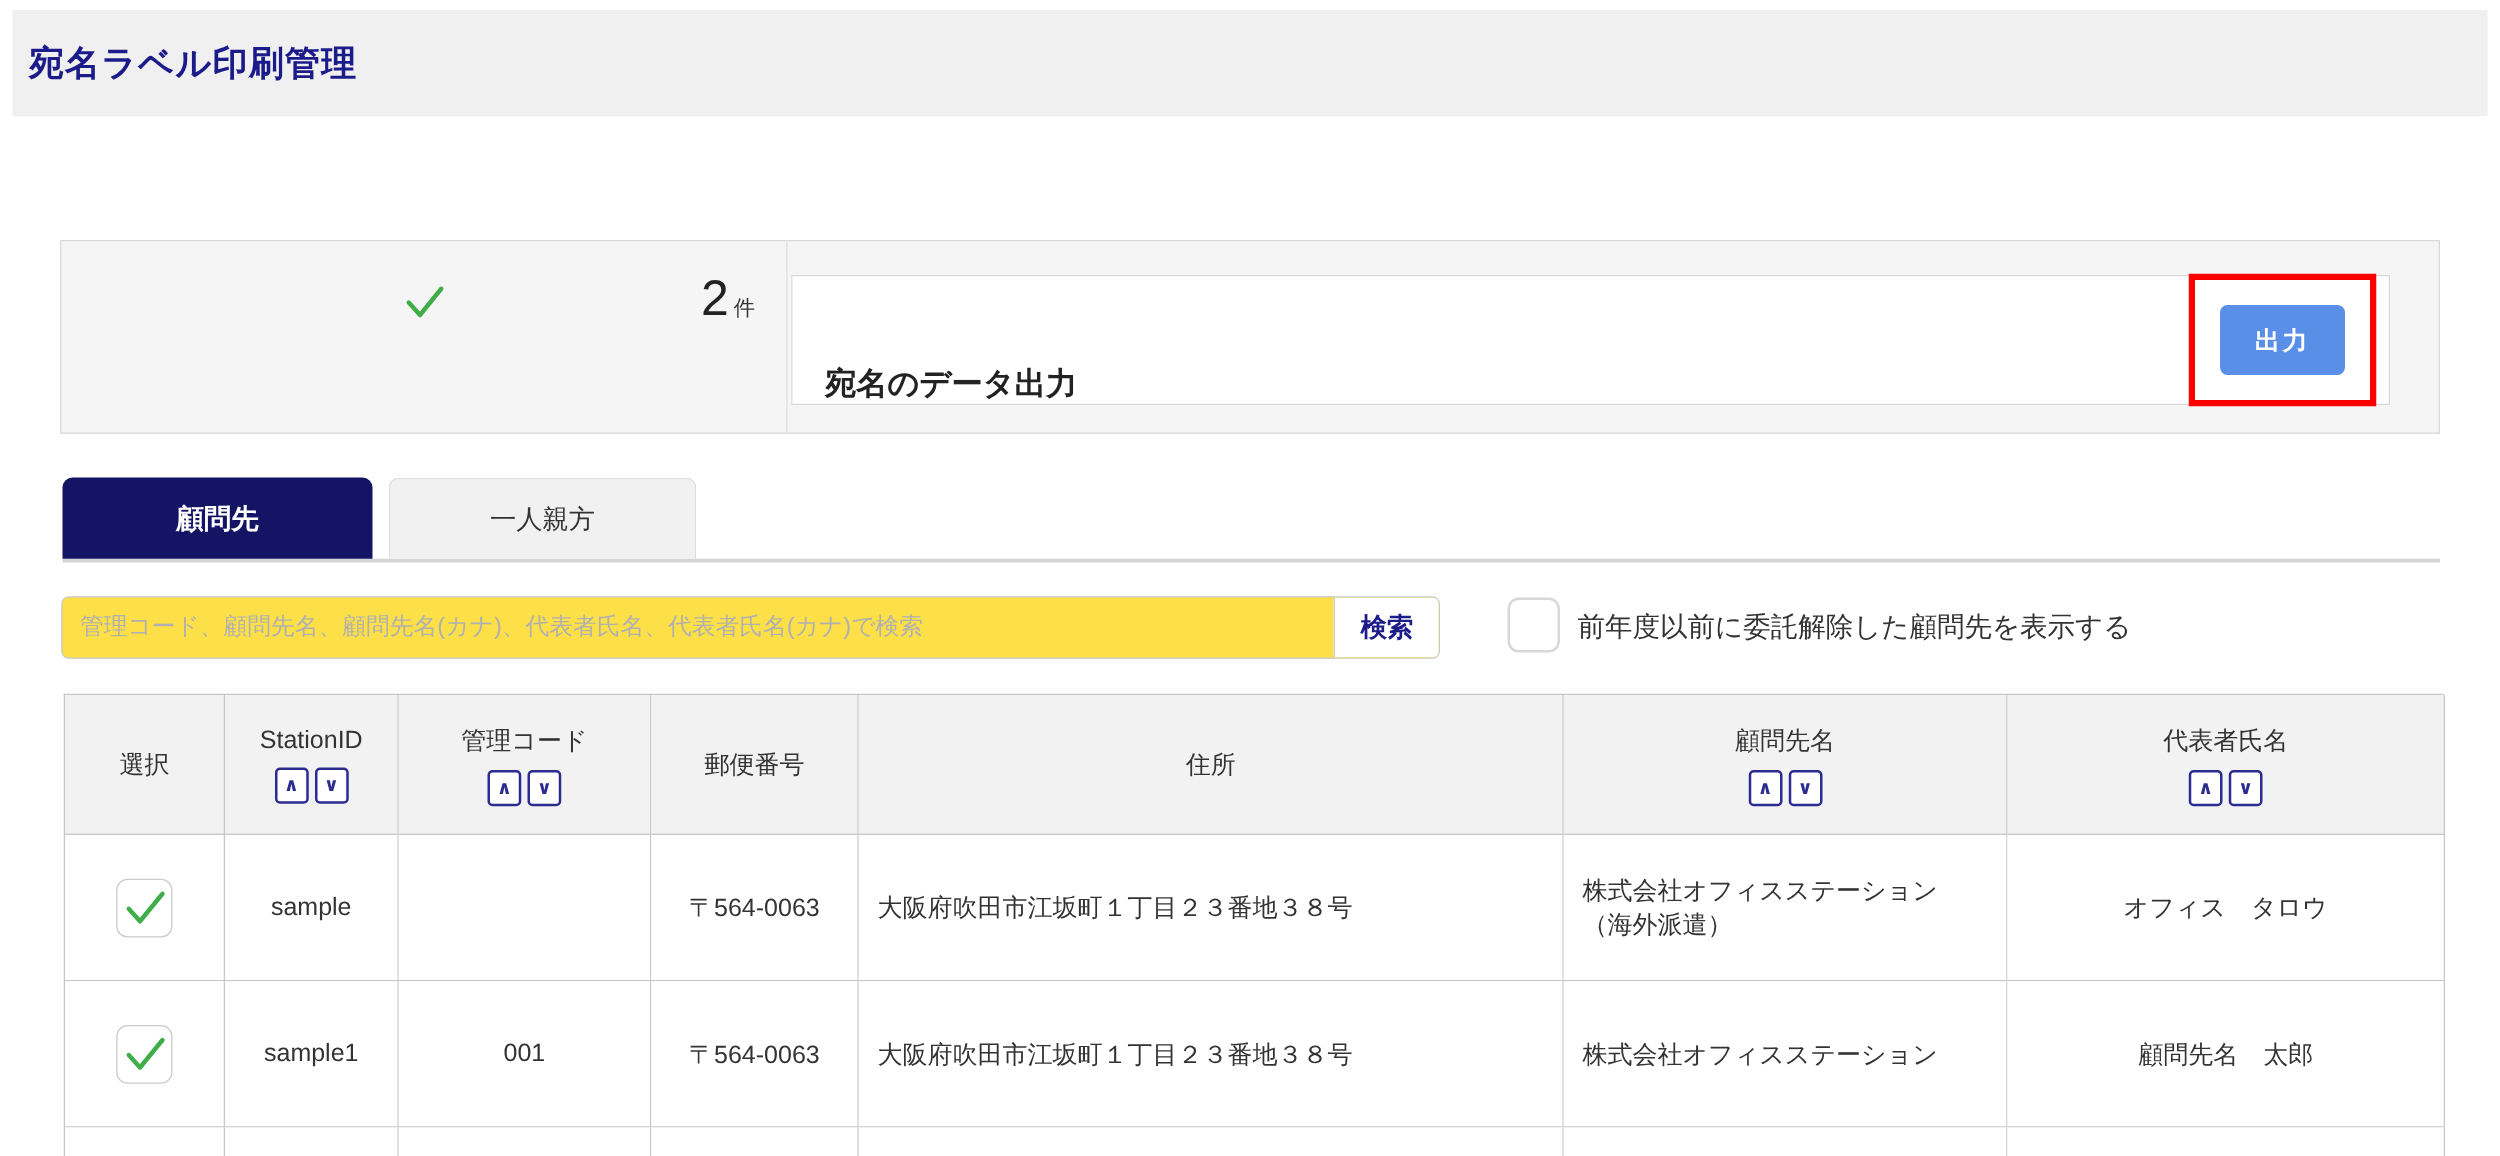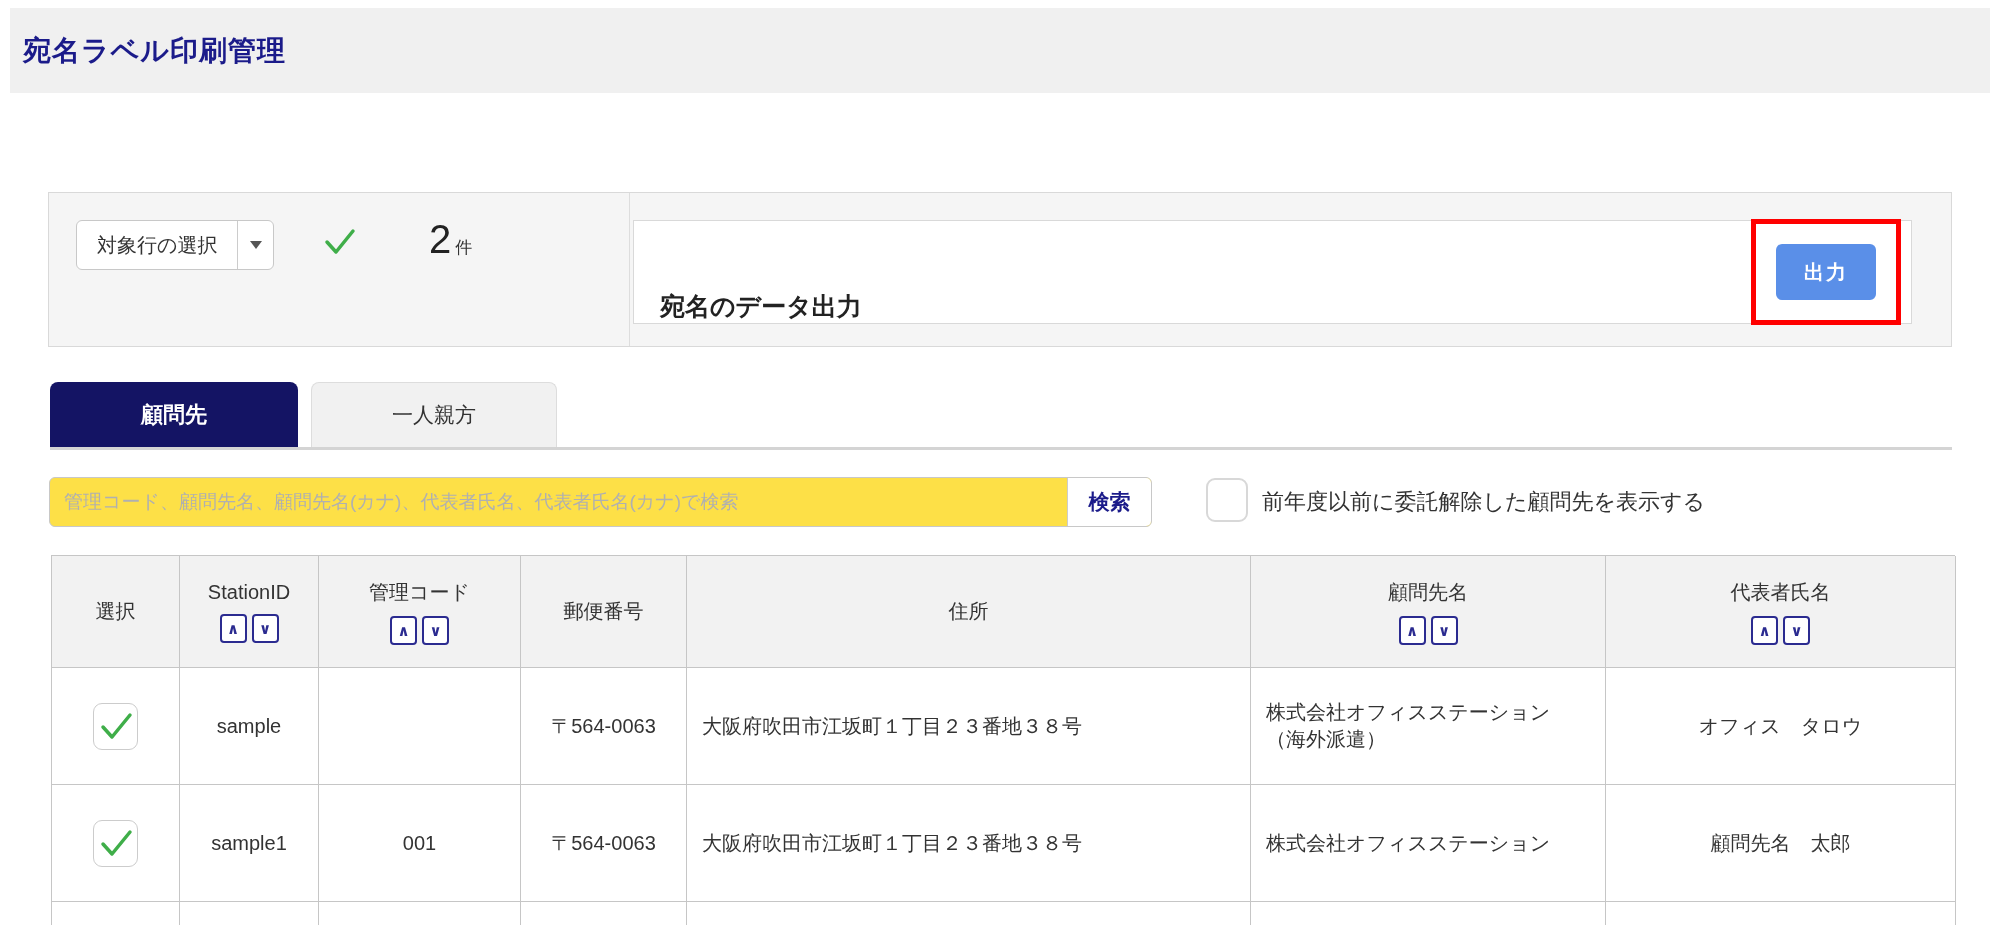--- a/index.html
+++ b/index.html
@@ -29,21 +29,21 @@
 
   .row-select{position:absolute;left:27px;top:27px;height:50px;display:flex;align-items:stretch;
     background:#fff;border:1px solid #c8c8c8;border-radius:6px;cursor:pointer;}
   .row-select .txt{display:flex;align-items:center;padding:0 20px;font-size:20px;color:#333;}
   .row-select .caret-seg{display:flex;align-items:center;justify-content:center;width:36px;
     border-left:1px solid #ccc;}
   .caret-down{width:0;height:0;border-left:6px solid transparent;border-right:6px solid transparent;
     border-top:8px solid #555;}
 
   .panel-check{position:absolute;left:274px;top:34px;}
-  .count-wrap{position:absolute;left:380px;top:24px;width:175px;text-align:left;white-space:nowrap;}
+  .count-wrap{position:absolute;left:380px;top:24px;width:175px;text-align:right;white-space:nowrap;}
   .count-num{font-size:40px;color:#222;font-weight:400;}
   .count-unit{font-size:17px;color:#333;margin-left:4px;}
 
   .export-box{position:absolute;left:584px;top:27px;width:1279px;height:104px;background:#fff;
     border:1px solid var(--border);display:flex;align-items:flex-end;}
   .export-title{font-size:25px;font-weight:bold;color:#222;margin-left:26px;}
   .export-annotation{position:absolute;right:10px;top:50%;transform:translateY(-50%);
     border:5px solid var(--red);background:#fff;padding:20px;}
   .export-btn{display:flex;align-items:center;justify-content:center;width:100px;height:56px;
     background:var(--blue);color:#fff;font-size:20px;font-weight:bold;border:none;
@@ -95,26 +95,20 @@
 </head>
 <body>
 
 <div class="abs page-header">
   <h1 class="page-title">宛名ラベル印刷管理</h1>
 </div>
 
 <div class="abs panel">
   <div class="panel-divider"></div>
 
-  <div class="row-select">
-    <span class="txt">対象行の選択</span>
-    <span class="caret-seg">
-      <span class="caret-down"></span>
-    </span>
-  </div>
 
   <span class="panel-check">
     <svg class="check-svg" width="34" height="30" viewBox="0 0 34 30">
       <polyline points="4,15 13,25 30,4" fill="none" stroke="#3fae49" stroke-width="3.5" stroke-linecap="round" stroke-linejoin="round"></polyline>
     </svg>
   </span>
 
   <div class="count-wrap">
     <span class="count-num">2</span><span class="count-unit">件</span>
   </div>

